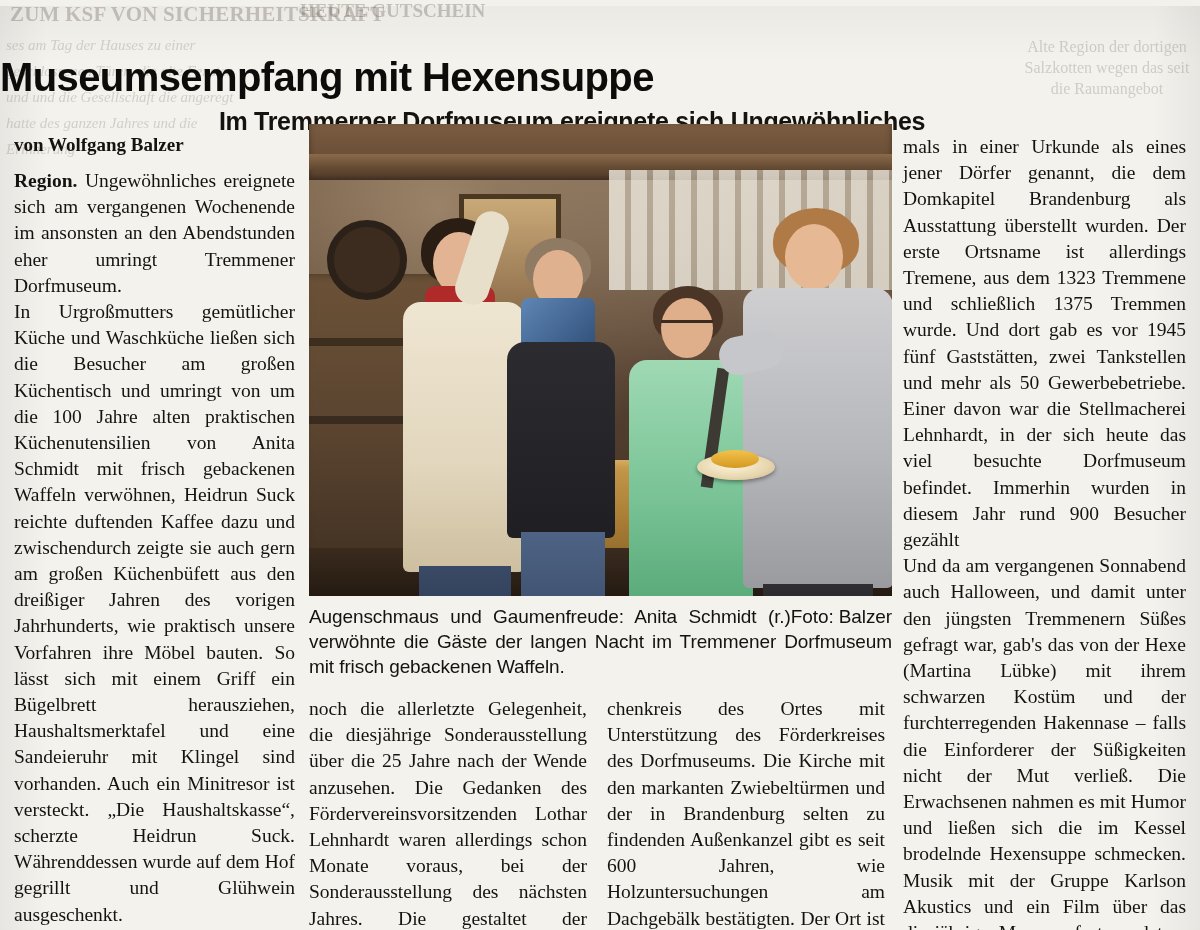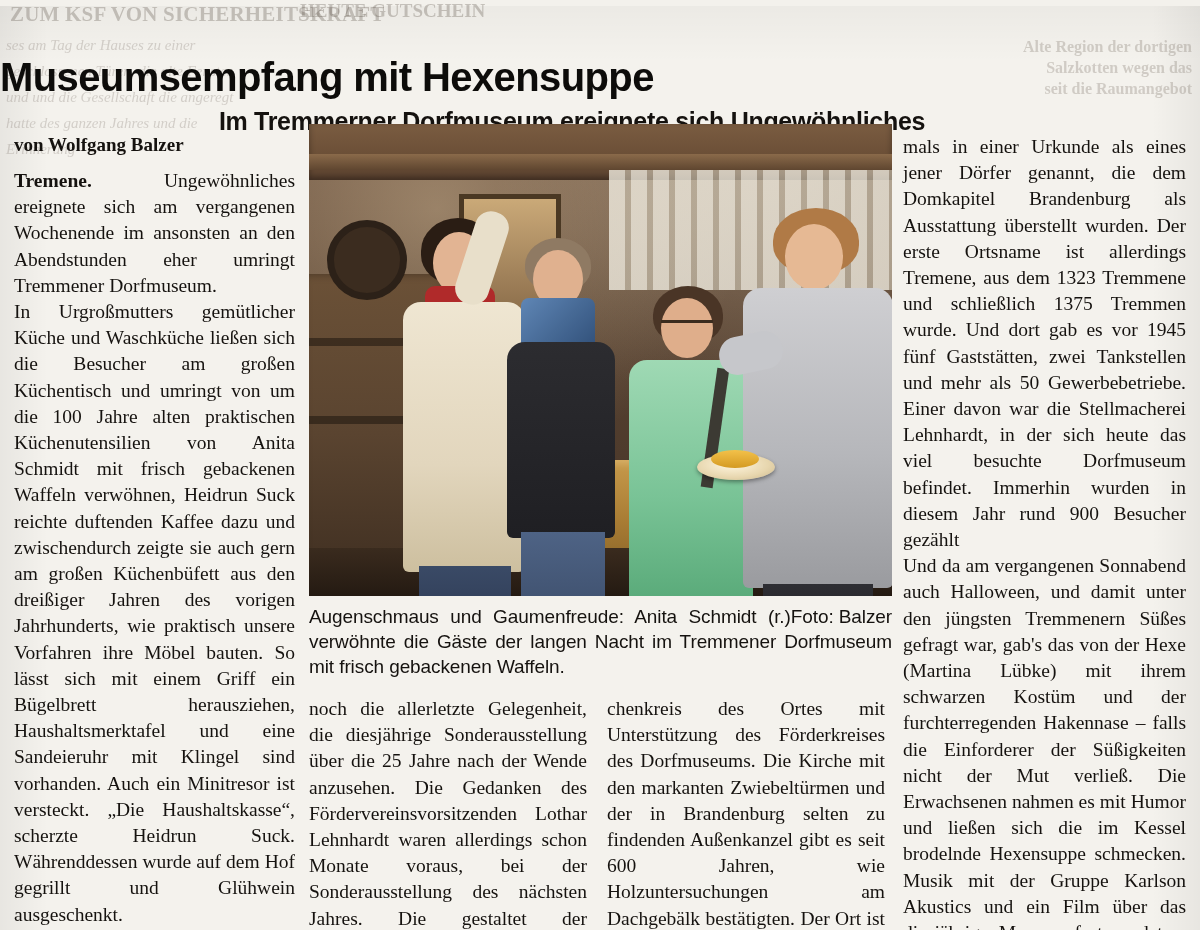--- a/index.html
+++ b/index.html
@@ -54,24 +54,24 @@
     line-height: 26px;
     color: rgba(110, 100, 90, 0.25);
     font-style: italic;
   }
   .bleed-right-col {
     top: 30px;
     right: 8px;
     width: 170px;
     white-space: normal;
     font-size: 16px;
-    font-weight: bold;
+    font-weight: normal;
     line-height: 21px;
     color: rgba(110, 100, 90, 0.27);
-    text-align: right;
+    text-align: center;
   }
 
   .headline {
     position: absolute;
     top: 22px;
     left: 0;
     width: 1200px;
     text-align: left;
     font-family: "Liberation Sans", sans-serif;
     font-weight: bold;
@@ -306,21 +306,21 @@
   <div class="bleed bleed-top-mid">HEUTE GUTSCHEIN</div>
   <div class="bleed bleed-left-col">ses am Tag der Hauses zu einer geschlossenen Türen, die alte Fenster und und die Gesellschaft die angeregt hatte des ganzen Jahres und die Erinnerung</div>
   <div class="bleed bleed-right-col">Alte Region der dortigen Salzkotten wegen das seit die Raumangebot</div>
 
   <h1 class="headline">Museumsempfang mit Hexensuppe</h1>
   <h2 class="subhead">Im Tremmerner Dorfmuseum ereignete sich Ungewöhnliches</h2>
 
   <div class="byline">von Wolfgang Balzer</div>
 
   <div class="col" id="col1">
-    <p><span class="lead">Tremene.</span> <span>Ungewöhnliches ereignete sich am vergangenen Wochenende im ansonsten an den Abendstunden eher umringt Tremmener Dorfmuseum.</span></p>
+    <p><span class="lead">Region.</span> <span>Ungewöhnliches ereignete sich am vergangenen Wochenende im ansonsten an den Abendstunden eher umringt Tremmener Dorfmuseum.</span></p>
     <p>In Urgroßmutters gemütlicher Küche und Waschküche ließen sich die Besucher am großen Küchentisch und umringt von um die 100 Jahre alten praktischen Küchenutensilien von Anita Schmidt mit frisch gebackenen Waffeln verwöhnen, Heidrun Suck reichte duftenden Kaffee dazu und zwischendurch zeigte sie auch gern am großen Küchenbüfett aus den dreißiger Jahren des vorigen Jahrhunderts, wie praktisch unsere Vorfahren ihre Möbel bauten. So lässt sich mit einem Griff ein Bügelbrett herausziehen, Haushaltsmerktafel und eine Sandeieruhr mit Klingel sind vorhanden. Auch ein Minitresor ist versteckt. „Die Haushaltskasse“, scherzte Heidrun Suck. Währenddessen wurde auf dem Hof gegrillt und Glühwein ausgeschenkt.</p>
     <p>Der Förderkreis für das Dorfmuseum hatte zur langen Nacht des Museums eingeladen und mehrere Besucher nutzten auch</p>
   </div>
 
   <figure class="figure" style="margin:0;">
     <div class="photo">
       <div class="bg"></div>
       <div class="ceiling"></div>
       <div class="beam"></div>
       <div class="hangrow"></div>

